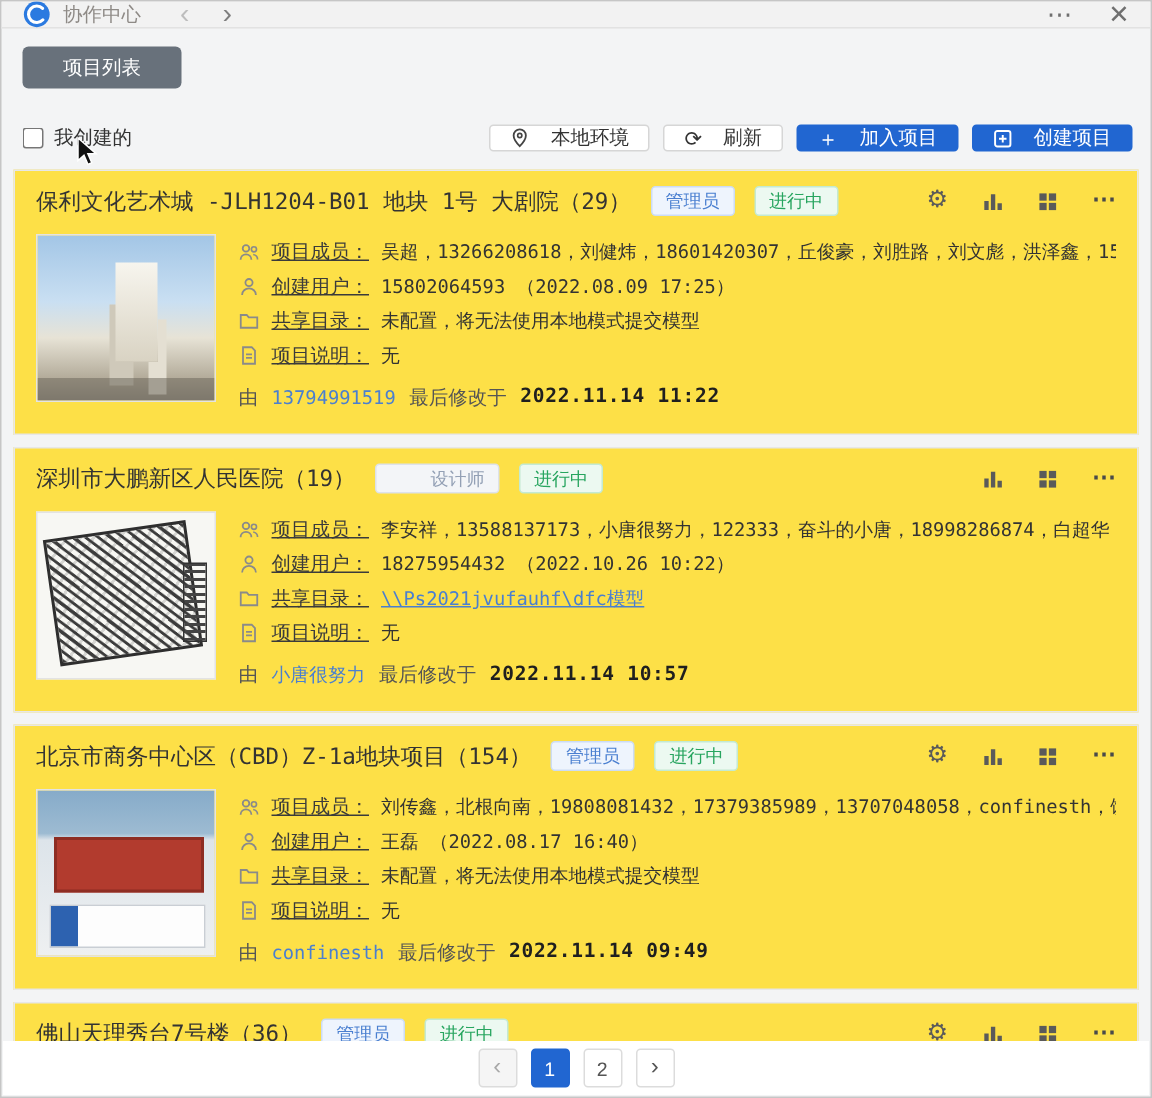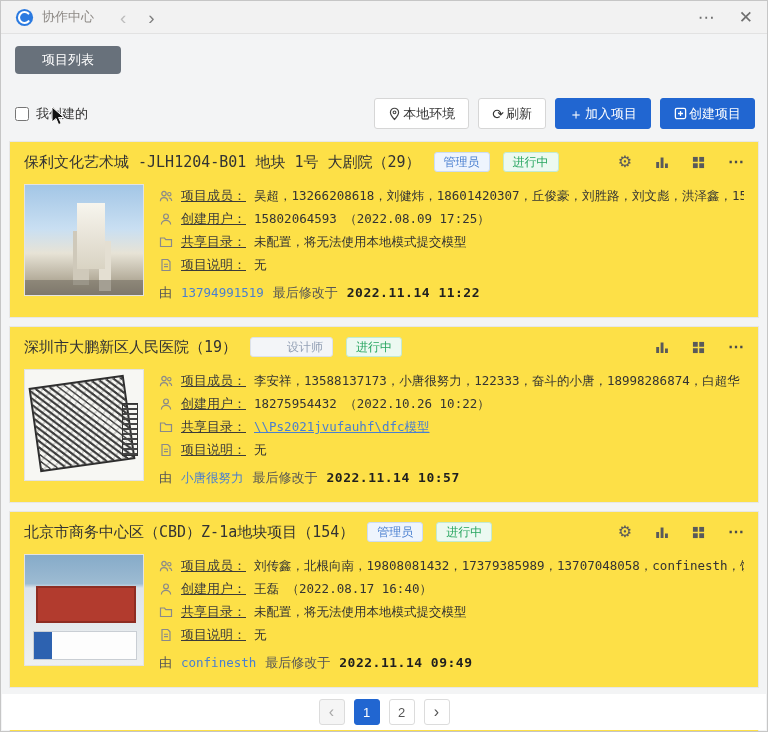--- a/index.html
+++ b/index.html
@@ -5,37 +5,37 @@
   * { box-sizing: border-box; margin: 0; padding: 0; }
   html,body { width:768px; height:732px; overflow:hidden; }
   body {
     font-family: "Liberation Sans", sans-serif;
     font-size: 13px; color:#333;
     background:#f3f4f5;
     border:1px solid #c6c6c6;
     position:relative;
   }
   
-  .titlebar{height:33px;display:flex;align-items:center;background:#f2f2f2;border-bottom:1px solid #e2e2e2;padding:0 14px;}
+  .titlebar{height:18px;display:flex;align-items:center;background:#f2f2f2;border-bottom:1px solid #e2e2e2;padding:0 14px;}
   .logo{width:19px;height:19px;flex:none;margin-right:8px;display:flex;align-items:center;}
   .win-title{color:#8e8a86;font-size:13px;}
   .nav-chevron{font-size:19px;line-height:1;color:#bdbdbd;margin-left:26px;cursor:default;}
   .nav-chevron.fwd{color:#7f7f7f;margin-left:22px;}
   .tb-spacer{flex:1;}
   .win-btn{color:#6f6f6f;font-size:17px;line-height:1;margin-left:24px;background:none;border:none;cursor:pointer;}
   
   .tabrow{padding:12px 14px 4px;}
   .tab-btn{display:inline-block;background:#68717b;color:#fff;font-size:13px;padding:5px 27px;border-radius:4px;border:none;cursor:pointer;}
   
   .toolbar{display:flex;align-items:center;padding:20px 12px 12px 14px;position:relative;}
   .chk-label{display:flex;align-items:center;gap:7px;cursor:pointer;}
   .chk-label input{width:14px;height:14px;}
   .cursor-svg{position:absolute;left:50px;top:28px;pointer-events:none;}
   .tb-right{margin-left:auto;display:flex;gap:9px;}
-  .btn{height:31px;display:inline-flex;align-items:center;gap:2px;padding:0 13px;border-radius:3px;font-size:13px;background:#fff;border:1px solid #d6d6d6;color:#333;cursor:pointer;}
+  .btn{height:18px;display:inline-flex;align-items:center;gap:14px;padding:0 13px;border-radius:3px;font-size:13px;background:#fff;border:1px solid #d6d6d6;color:#333;cursor:pointer;}
   .btn .glyph{font-size:14px;line-height:1;}
   .btn.primary{background:#2166d1;border-color:#2166d1;color:#fff;}
   
   .cards{padding:0 8px;}
   .card{background:#fde047;border:1px solid #e7e7e7;margin-bottom:8px;}
   .card-head{display:flex;align-items:center;padding:10px 14px 8px;}
   .card-title{font-size:15px;color:#333;font-family:"DejaVu Sans Mono","Liberation Sans",sans-serif;white-space:nowrap;overflow:hidden;}
   .badge{font-size:12px;line-height:18px;padding:0 9px;border-radius:3px;margin-left:13px;border:1px solid;flex:none;}
   .badge.role-admin{color:#4a7fd0;background:#eef4fd;border-color:#ccdcf5;}
   .badge.role-designer{color:#93a0b5;background:#f3f5f8;border-color:#dde2ea;padding-left:36px;}

